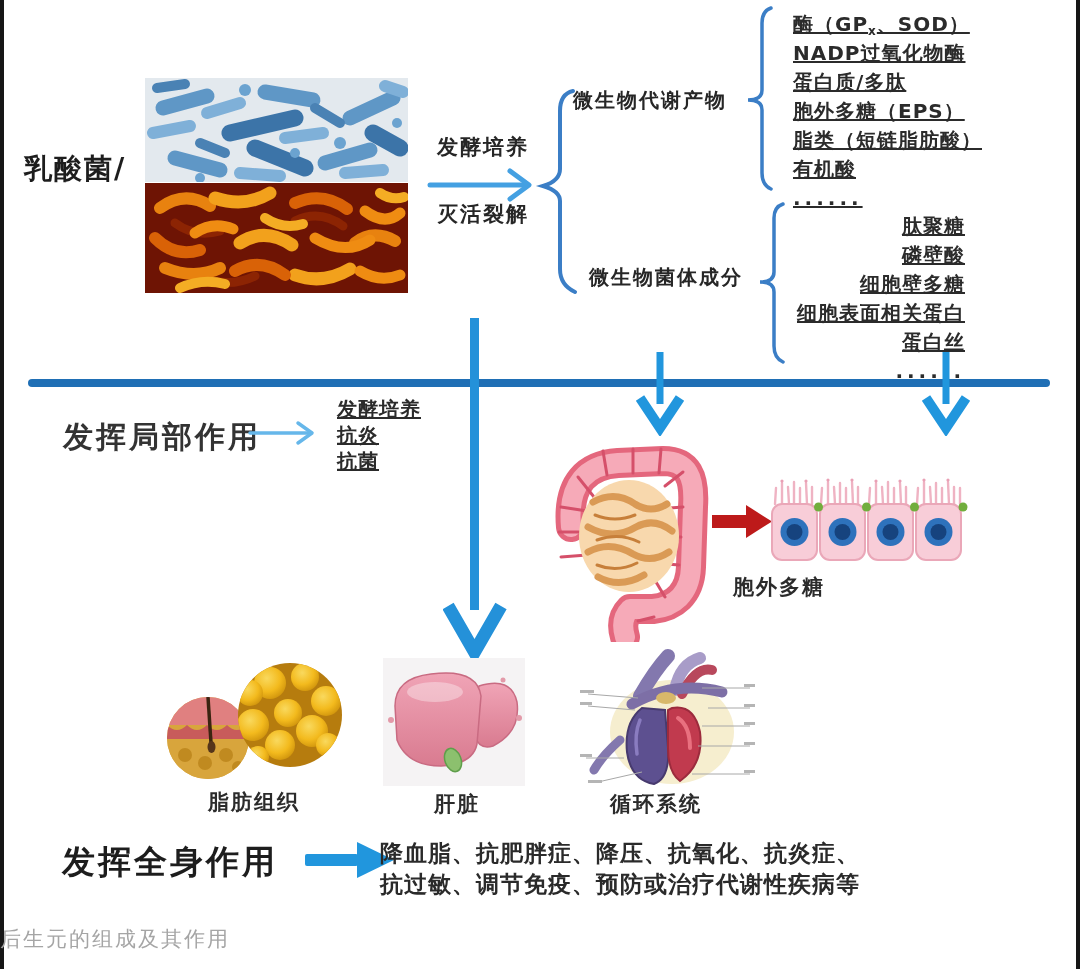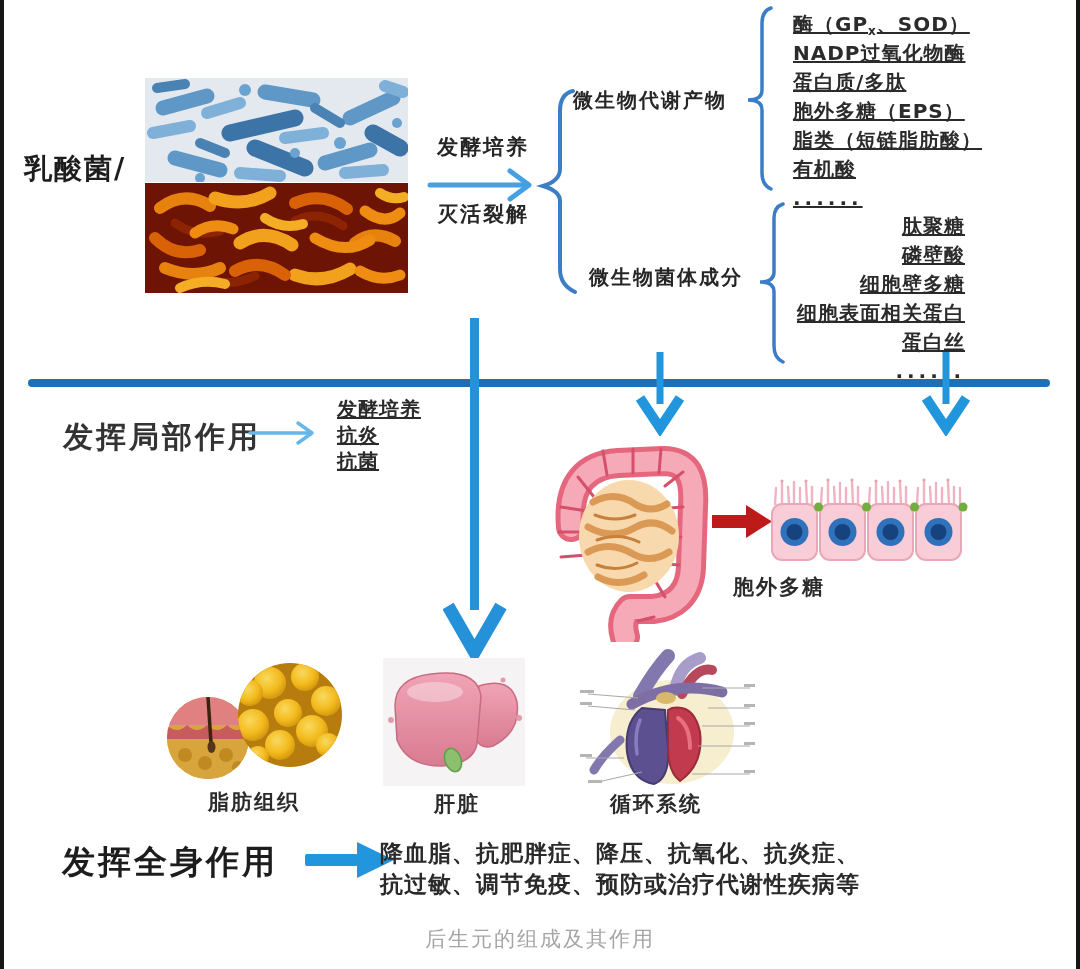--- a/index.html
+++ b/index.html
@@ -16,21 +16,21 @@
   .list{list-style:none;margin:0;padding:0;font-size:20px;font-weight:600;color:#2b2b2b;letter-spacing:1px;}
   .list li{height:29px;line-height:29px;white-space:nowrap;text-decoration:underline;}
   .dots{letter-spacing:4px;font-weight:bold;}
   sub.gp{font-size:12px;vertical-align:-4px;}
   .local-title{left:63px;top:417px;font-size:30px;letter-spacing:3px;color:#333;}
   .local-list{left:337px;top:396px;font-size:20px;}
   .local-list li{height:26px;line-height:26px;}
   .organ-lbl{font-size:21px;letter-spacing:2px;color:#2b2b2b;}
   .sys-title{left:62px;top:840px;font-size:33px;letter-spacing:3px;color:#1d1d1d;}
   .sys-text{left:380px;top:838px;font-size:23px;font-weight:bold;line-height:31px;color:#2a2a2a;white-space:nowrap;letter-spacing:1px;}
-  .caption{left:0;top:925px;width:1080px;text-align:center;font-size:21px;color:#a5a5a5;letter-spacing:2px;}
+  .caption{left:0;top:925px;width:1080px;font-size:21px;color:#a5a5a5;letter-spacing:2px;}
 </style>
 </head>
 <body>
 
 <div id="canvas">
 
   <div class="edge" style="left:0;"></div>
   <div class="edge" style="left:1076px;"></div>
 
   <div class="abs src-label">

